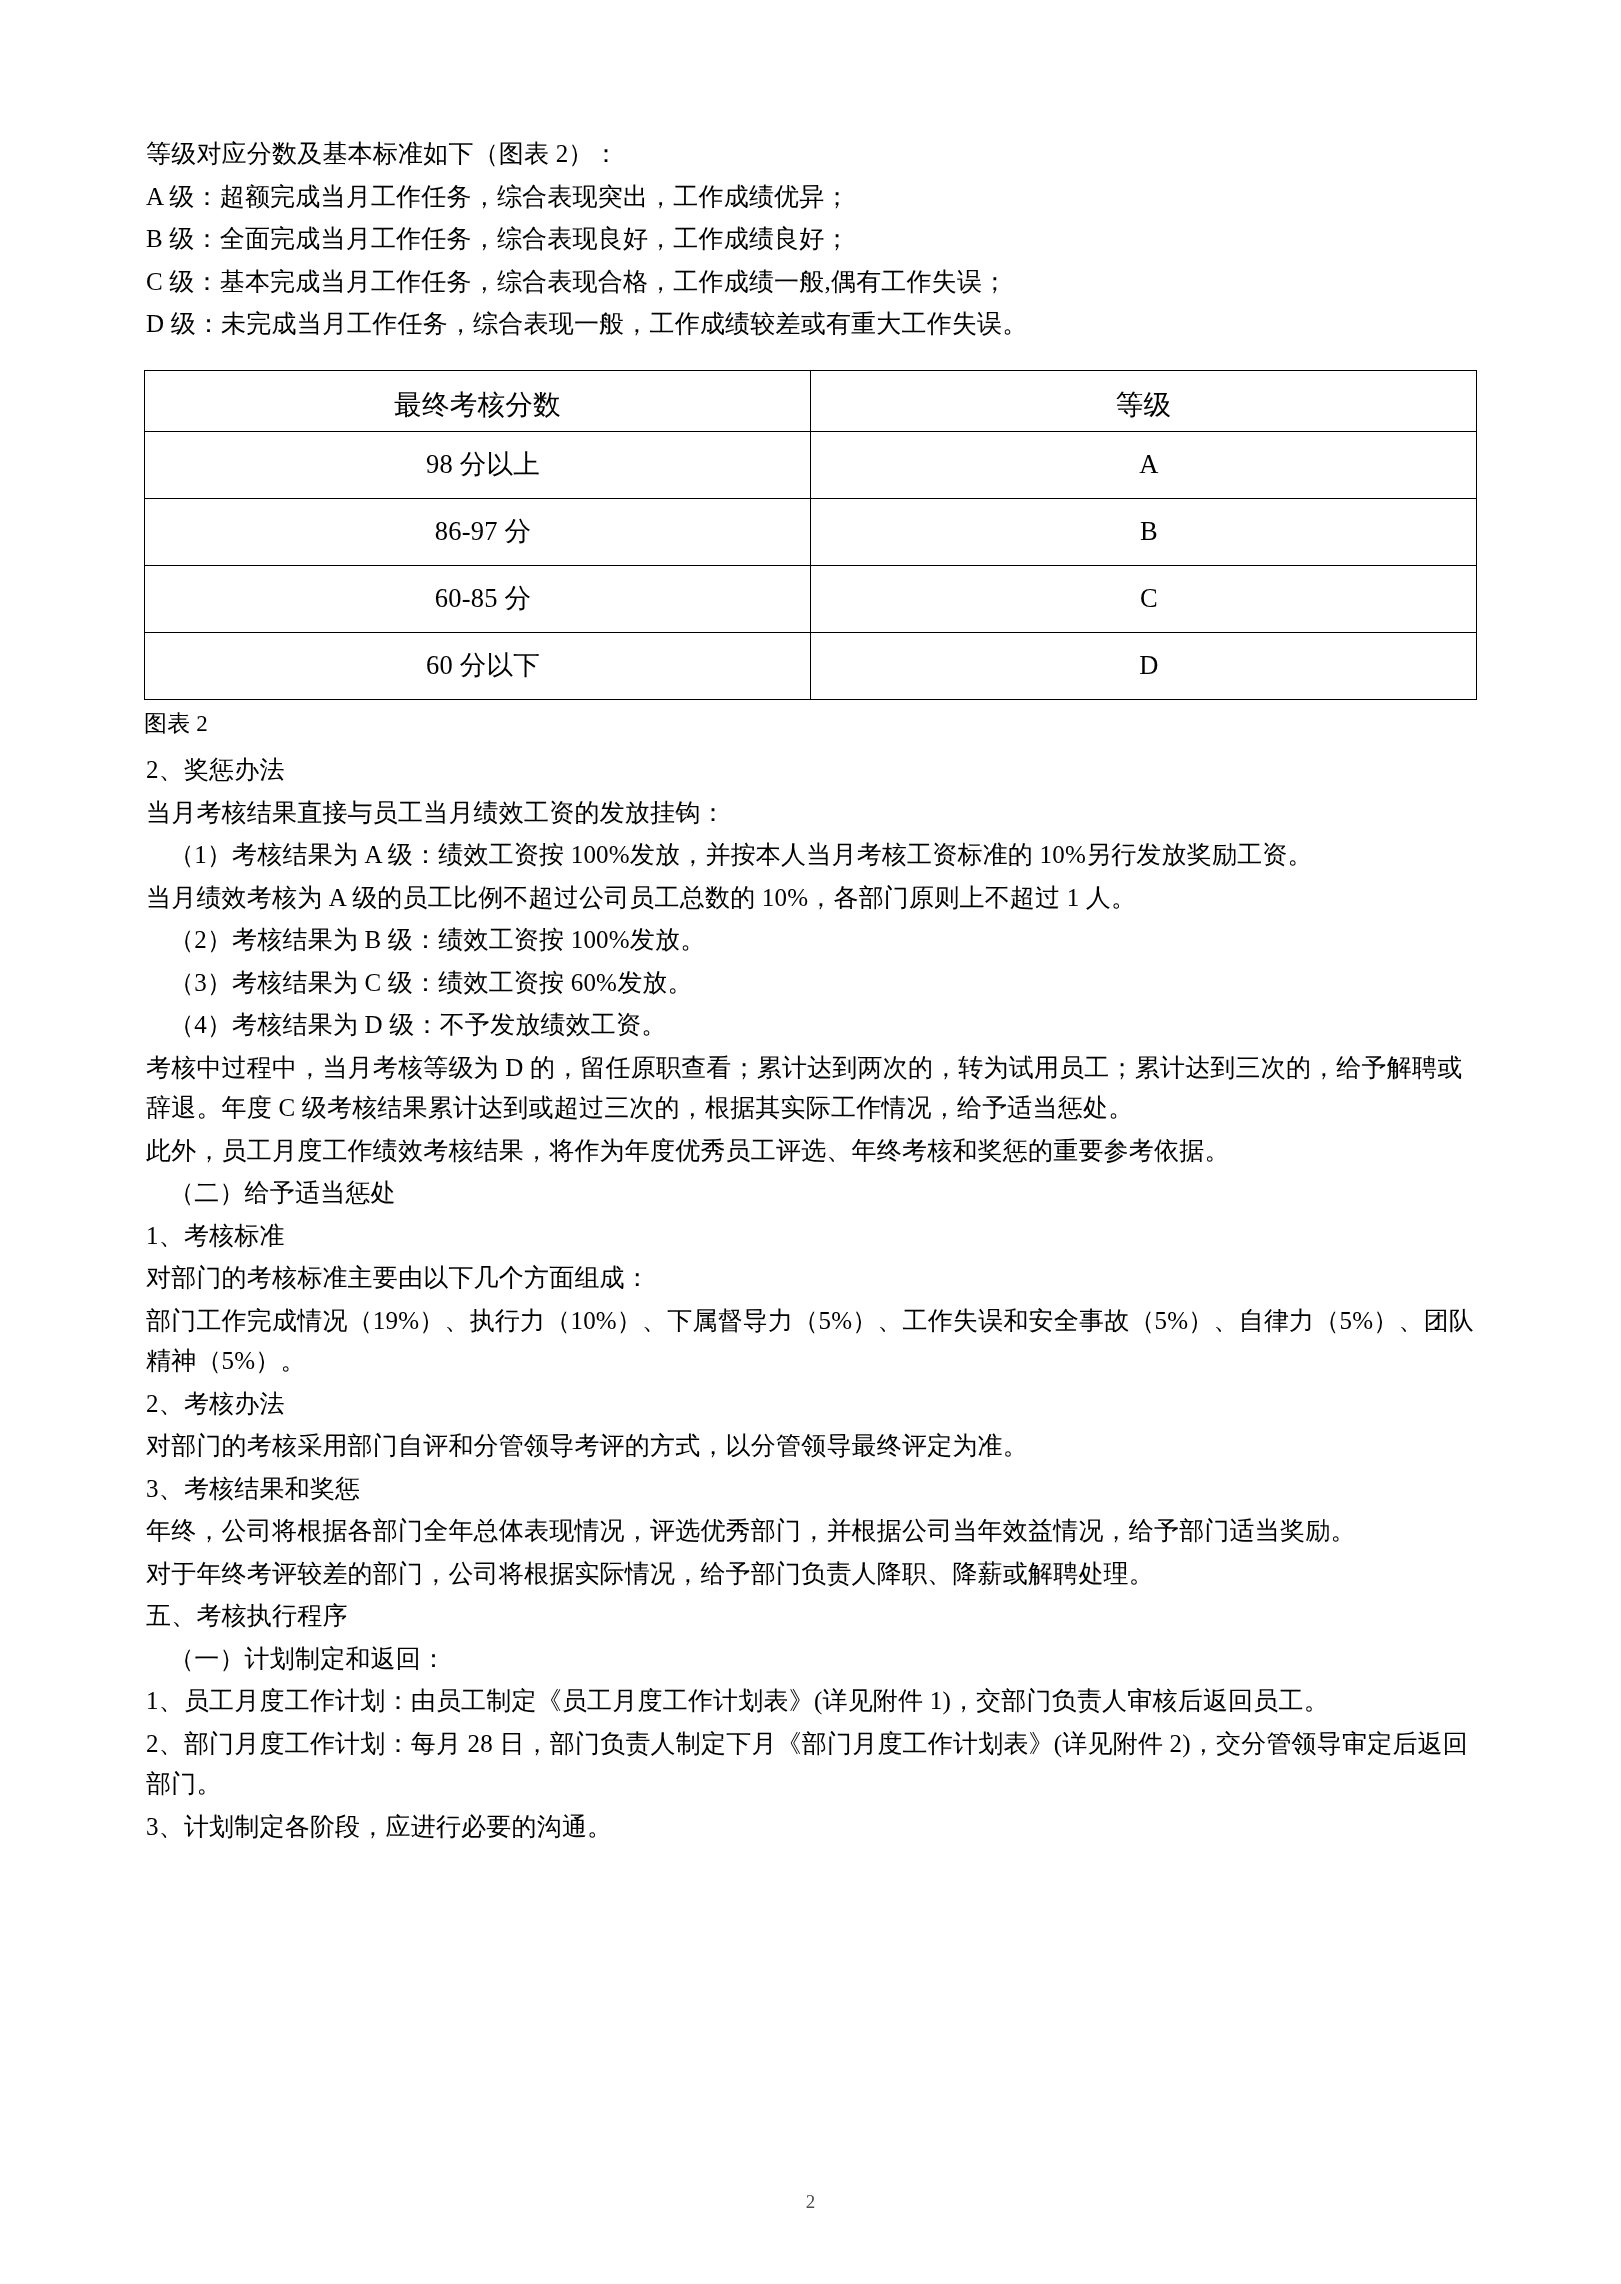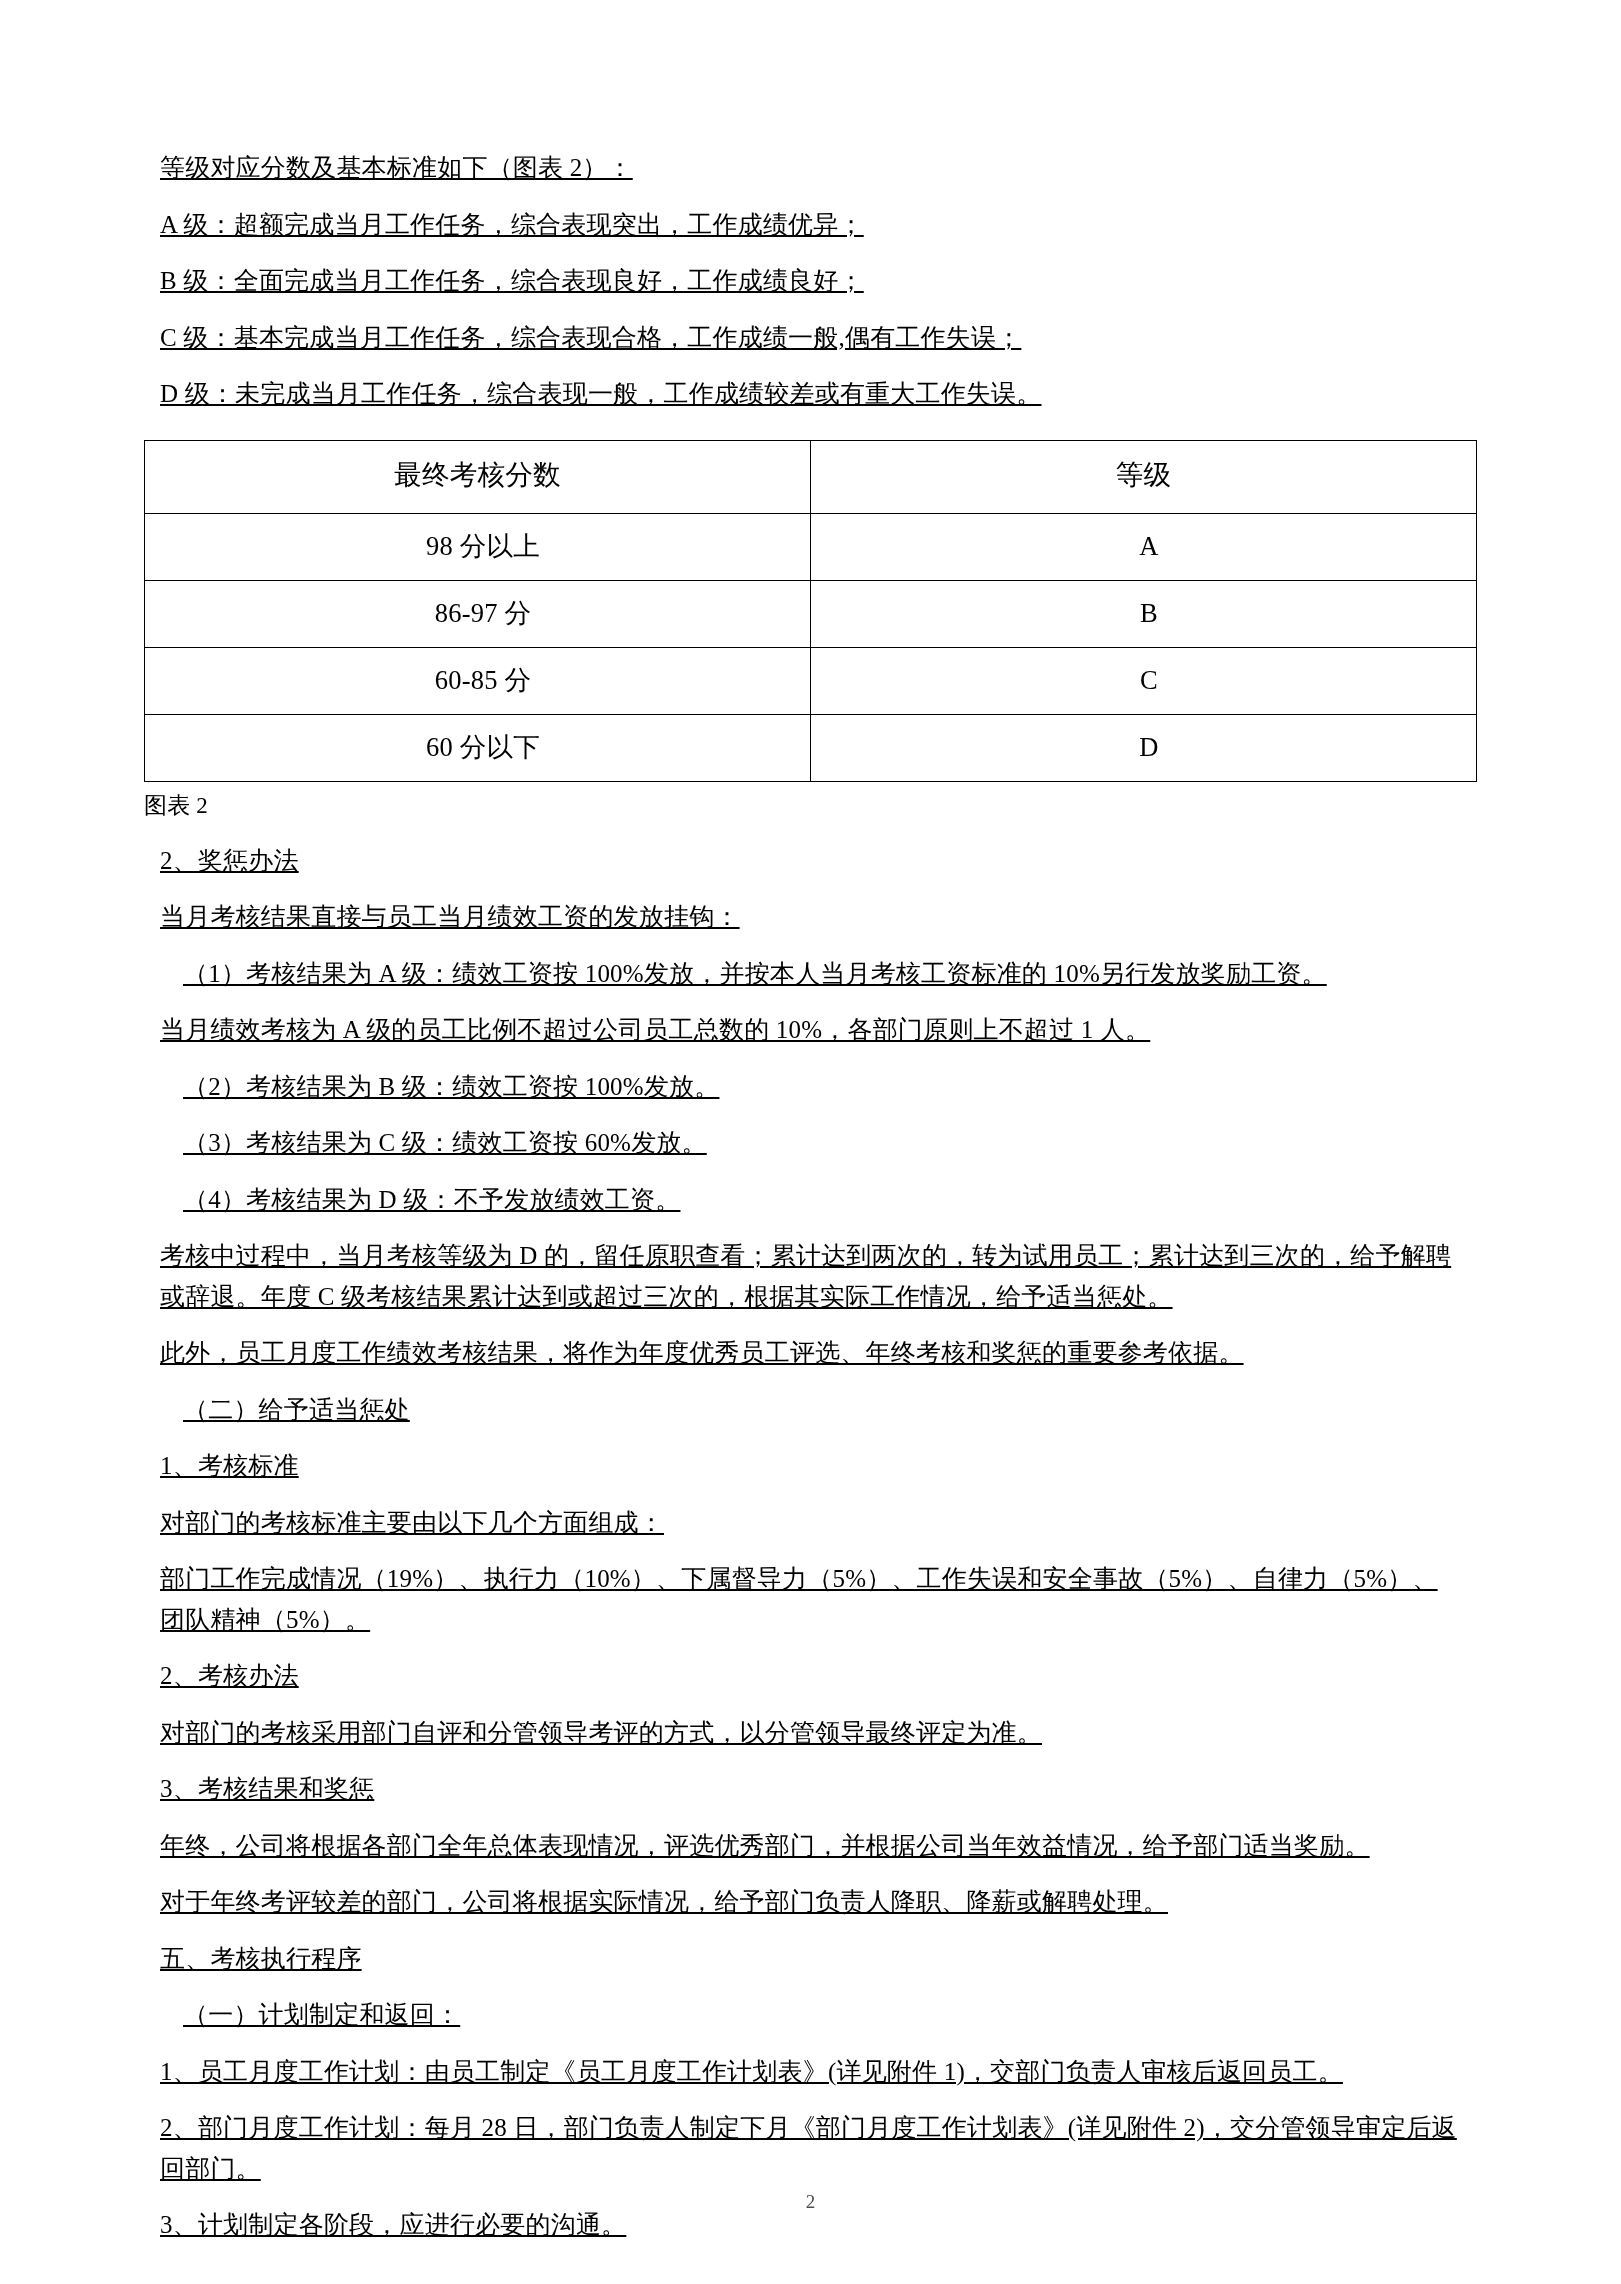--- a/index.html
+++ b/index.html
@@ -19,44 +19,43 @@
     box-sizing: border-box;
     padding: 132px 144px 0 144px;
     overflow: hidden;
   }
   .doc {
     font-size: 25px;
     line-height: 1.62;
     letter-spacing: 0.2px;
   }
   .p {
-    margin: 16px;
+    margin: 2px;
     white-space: pre-wrap;
-    text-decoration: underline;
   }
   .indent {
     text-indent: 0;
     padding-left: 23px;
   }
   table.grade-table {
     border-collapse: collapse;
     width: 100%;
     margin: 25px 0 5.5px 0;
     table-layout: fixed;
   }
   table.grade-table td, table.grade-table th {
     border: 1.7px solid #000000;
     text-align: center;
     font-weight: normal;
     font-size: 26.5px;
     padding: 11px 0 12px 11px;
   }
   table.grade-table th {
     font-size: 27.6px;
-    padding: 12px 0 16px 0;
+    padding: 12px 0 4px 0;
   }
   .caption {
     text-align: left;
     font-size: 23px;
     margin: 3.3px 0 7.7px 0;
   }
   .footer-num {
     position: absolute;
     left: 0;
     right: 0;

